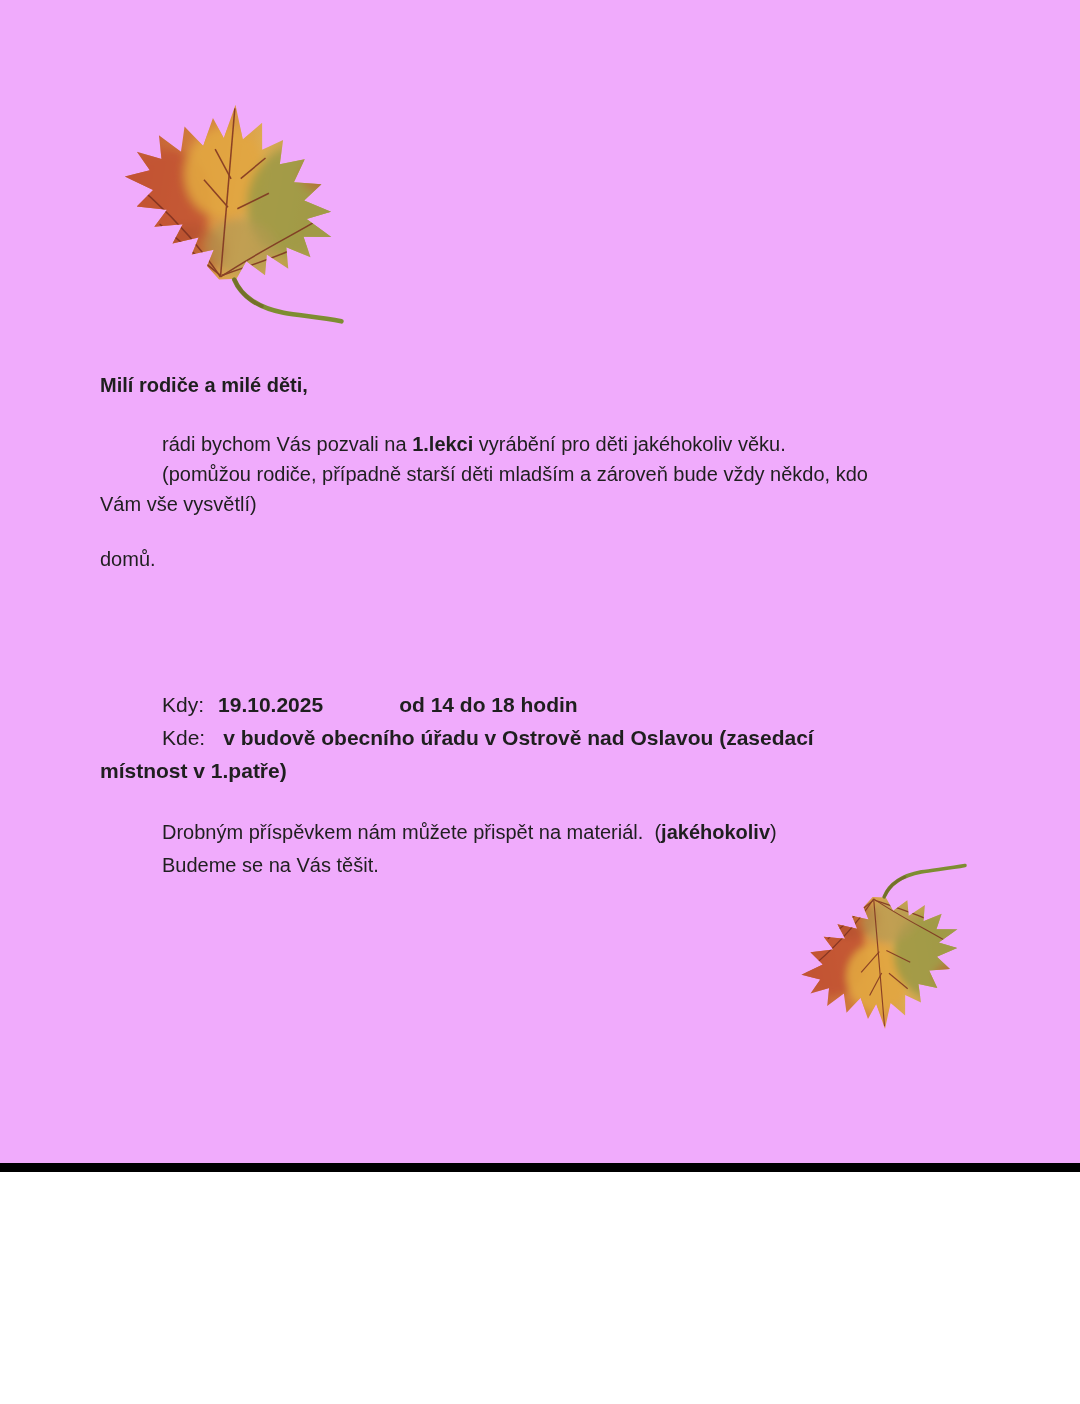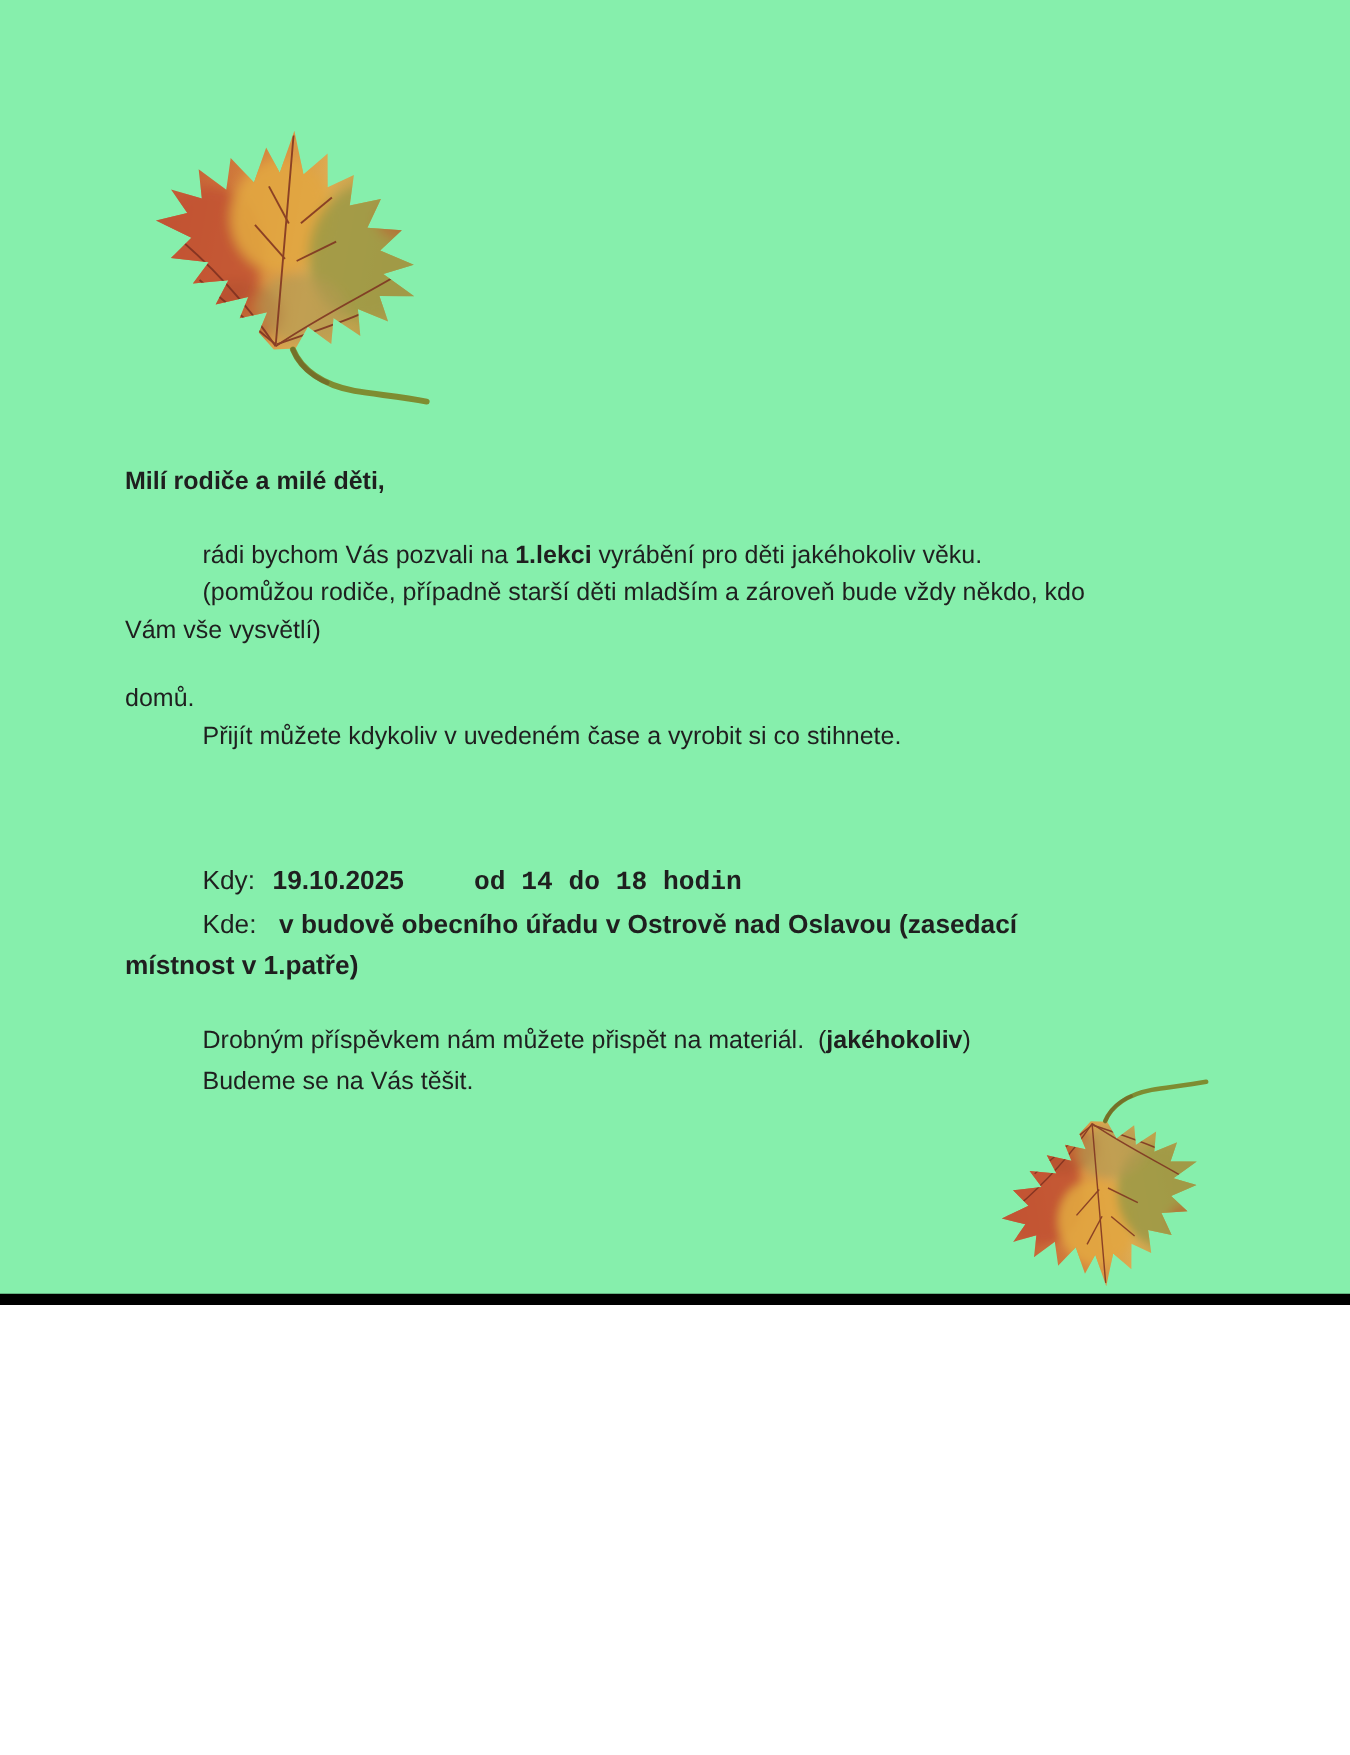--- a/index.html
+++ b/index.html
@@ -1,38 +1,38 @@
 <!DOCTYPE html>
 <html><head>
 <meta charset="utf-8">
 <style>
   html,body{margin:0;padding:0;background:#ffffff;}
   .page{
     position:relative;
-    width:1080px;height:1044px;
-    background:#86efac;
+    width:1080px;height:1172px;
+    background:#f0abfc;
     font-family:"Liberation Sans",sans-serif;
     color:#1f1f1f;
     overflow:hidden;
   }
   
   .block{position:absolute;left:100px;width:900px;}
   .ln{margin:0;font-size:20px;line-height:30px;white-space:nowrap;}
   .ind{padding-left:62px;}
   .bold,.seg.bold{font-weight:bold;}
   .b-greeting{top:370px;}
   .b-intro{top:429px;}
   .b-theme{top:544px;}
   .b-when{top:688px;}
   .b-when .ln{font-size:21px;line-height:33px;}
   .b-contrib{top:817px;}
   .b-closing{top:850px;}
   .b-resp{top:935px;}
   .date-val{margin-left:14px;font-weight:bold;}
-  .time-val{margin-left:56px;font-weight:bold;font-family:Liberation Mono, monospace;}
+  .time-val{margin-left:76px;font-weight:bold;}
   .kde-val{margin-left:18px;font-weight:bold;}
   
   .leaf{position:absolute;}
   .leaf-tl{left:108px;top:94px;width:247px;height:232px;}
   .leaf-br{left:789px;top:861px;width:186px;height:177px;transform:scaleY(-1);}
   
   .bottom-bar{position:absolute;left:0;bottom:0;width:100%;height:9px;background:#000000;}
 </style>
 </head>
 <body>
@@ -92,21 +92,20 @@
   </div>
 
   <div class="block b-intro">
     <p class="ln ind"><span class="seg">rádi bychom Vás pozvali na </span><span class="seg bold">1.lekci</span><span class="seg"> vyrábění pro děti jakéhokoliv věku.</span></p>
     <p class="ln ind">(pomůžou rodiče, případně starší děti mladším a zároveň bude vždy někdo, kdo</p>
     <p class="ln">Vám vše vysvětlí)</p>
   </div>
 
   <div class="block b-theme">
     <p class="ln">domů.</p>
-    <p class="ln ind">Přijít můžete kdykoliv v uvedeném čase a vyrobit si co stihnete.</p>
   </div>
 
   <div class="block b-when">
     <p class="ln ind"><span class="seg">Kdy:</span><span class="seg date-val">19.10.2025</span><span class="seg time-val">od 14 do 18 hodin</span></p>
     <p class="ln ind"><span class="seg">Kde:</span><span class="seg kde-val">v budově obecního úřadu v Ostrově nad Oslavou (zasedací</span></p>
     <p class="ln bold">místnost v 1.patře)</p>
   </div>
 
   <div class="block b-contrib">
     <p class="ln ind"><span class="seg">Drobným příspěvkem nám můžete přispět na materiál.&nbsp; (</span><span class="seg bold">jakéhokoliv</span><span class="seg">)</span></p>

